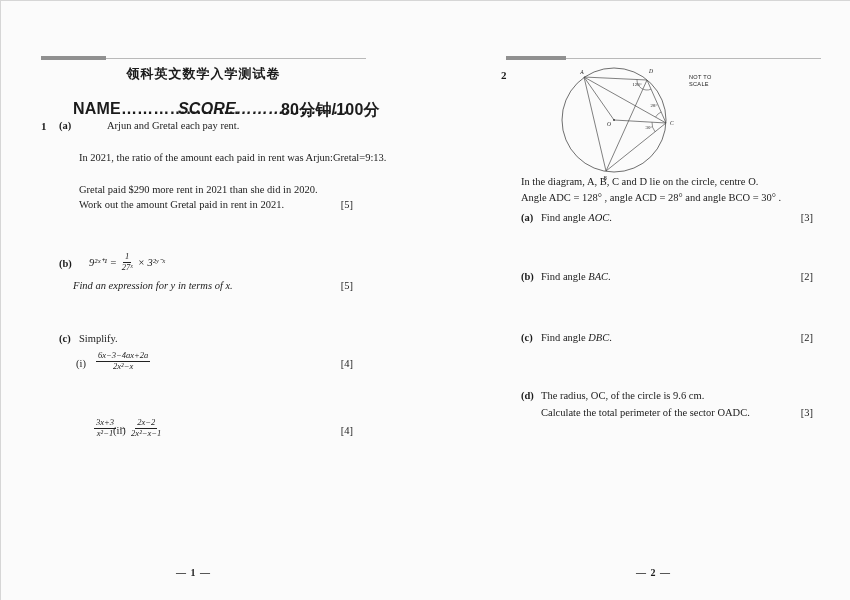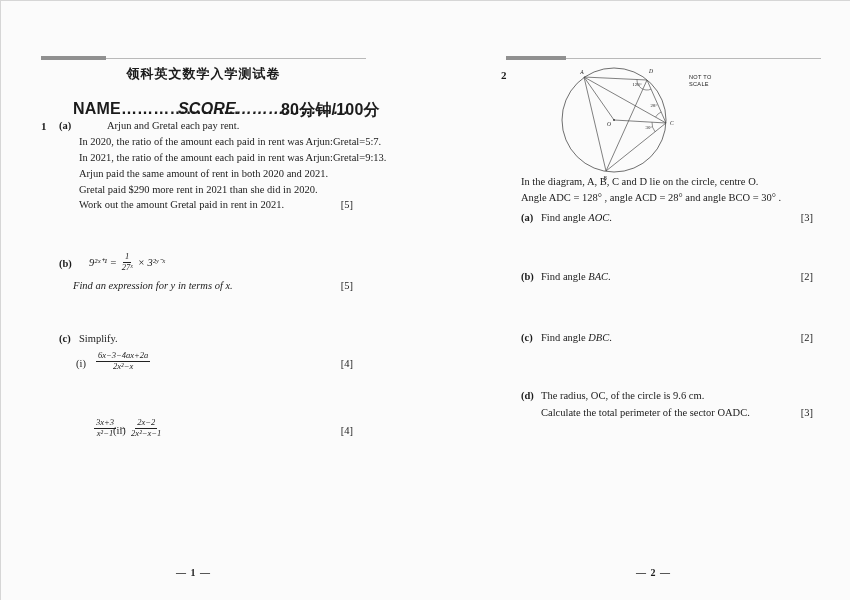--- a/index.html
+++ b/index.html
@@ -38,23 +38,21 @@
 
   <div class="abs title" style="left:40px; top:64px; width:325px;">领科英文数学入学测试卷</div>
 
   <span class="abs meta" style="left:72px; top:99px;">NAME………………….</span>
   <span class="abs meta" style="left:177px; top:99px;font-style:italic;">SCORE…………………</span>
   <span class="abs meta" style="left:280px; top:99px;">80分钟/100分</span>
 
   <span class="abs qnum" style="left:40px; top:119px;">1</span>
   <span class="abs plabel" style="left:58px; top:119px;">(a)</span>
   <div class="abs txt" style="left:78px; top:119px;margin-left:28px;">Arjun and Gretal each pay rent.</div>
-  <div class="abs txt" style="left:78px; top:135px;">In 2020, the ratio of the amount each paid in rent was Arjun:Gretal=5:7.</div>
   <div class="abs txt" style="left:78px; top:151px;">In 2021, the ratio of the amount each paid in rent was Arjun:Gretal=9:13.</div>
-  <div class="abs txt" style="left:78px; top:167px;">Arjun paid the same amount of rent in both 2020 and 2021.</div>
   <div class="abs txt" style="left:78px; top:183px;">Gretal paid $290 more rent in 2021 than she did in 2020.</div>
   <div class="abs txt" style="left:78px; top:198px;">Work out the amount Gretal paid in rent in 2021.</div>
   <span class="abs marks" style="left:330px; top:198px;">[5]</span>
 
   <span class="abs plabel" style="left:58px; top:257px;">(b)</span>
   <div class="abs mathline" style="left:88px; top:251px;">
     <span>9²ˣ⁺¹ =</span>
     <span class="frac">
       <span class="num">1</span>
       <span class="den">27ˣ</span>

